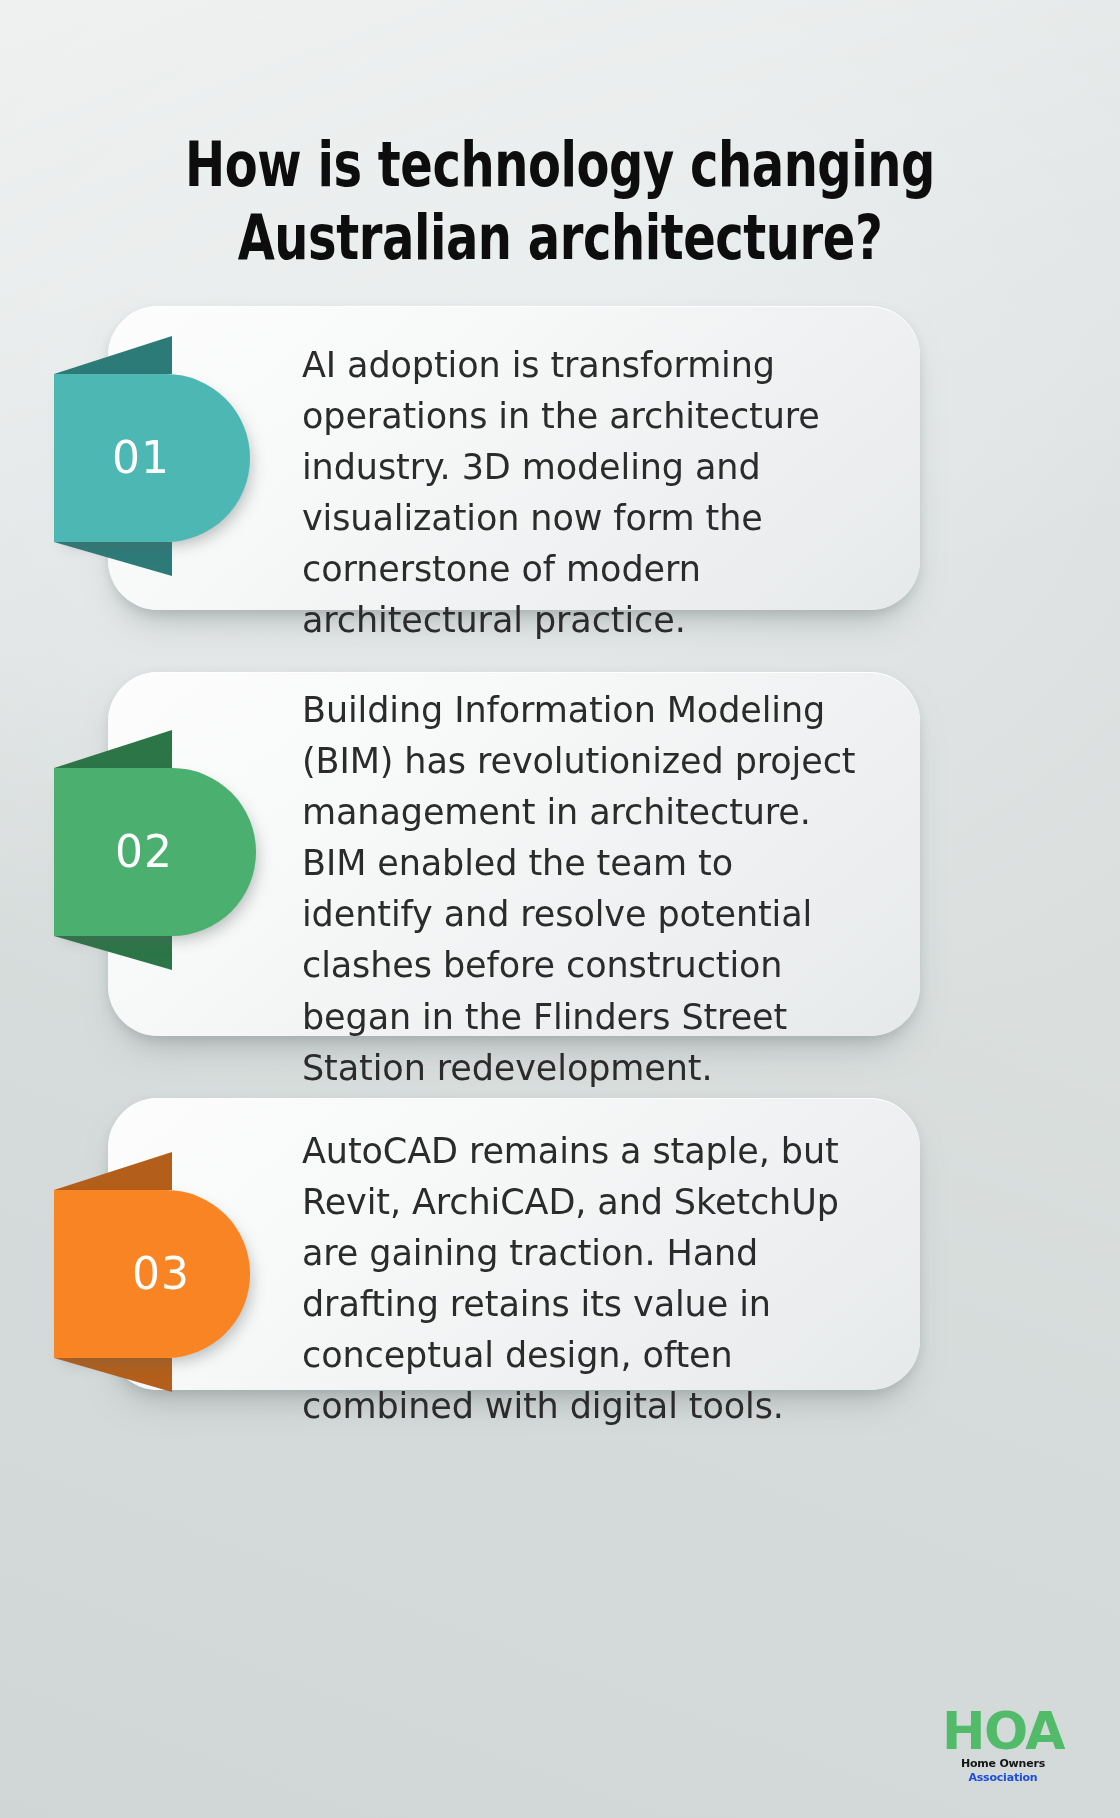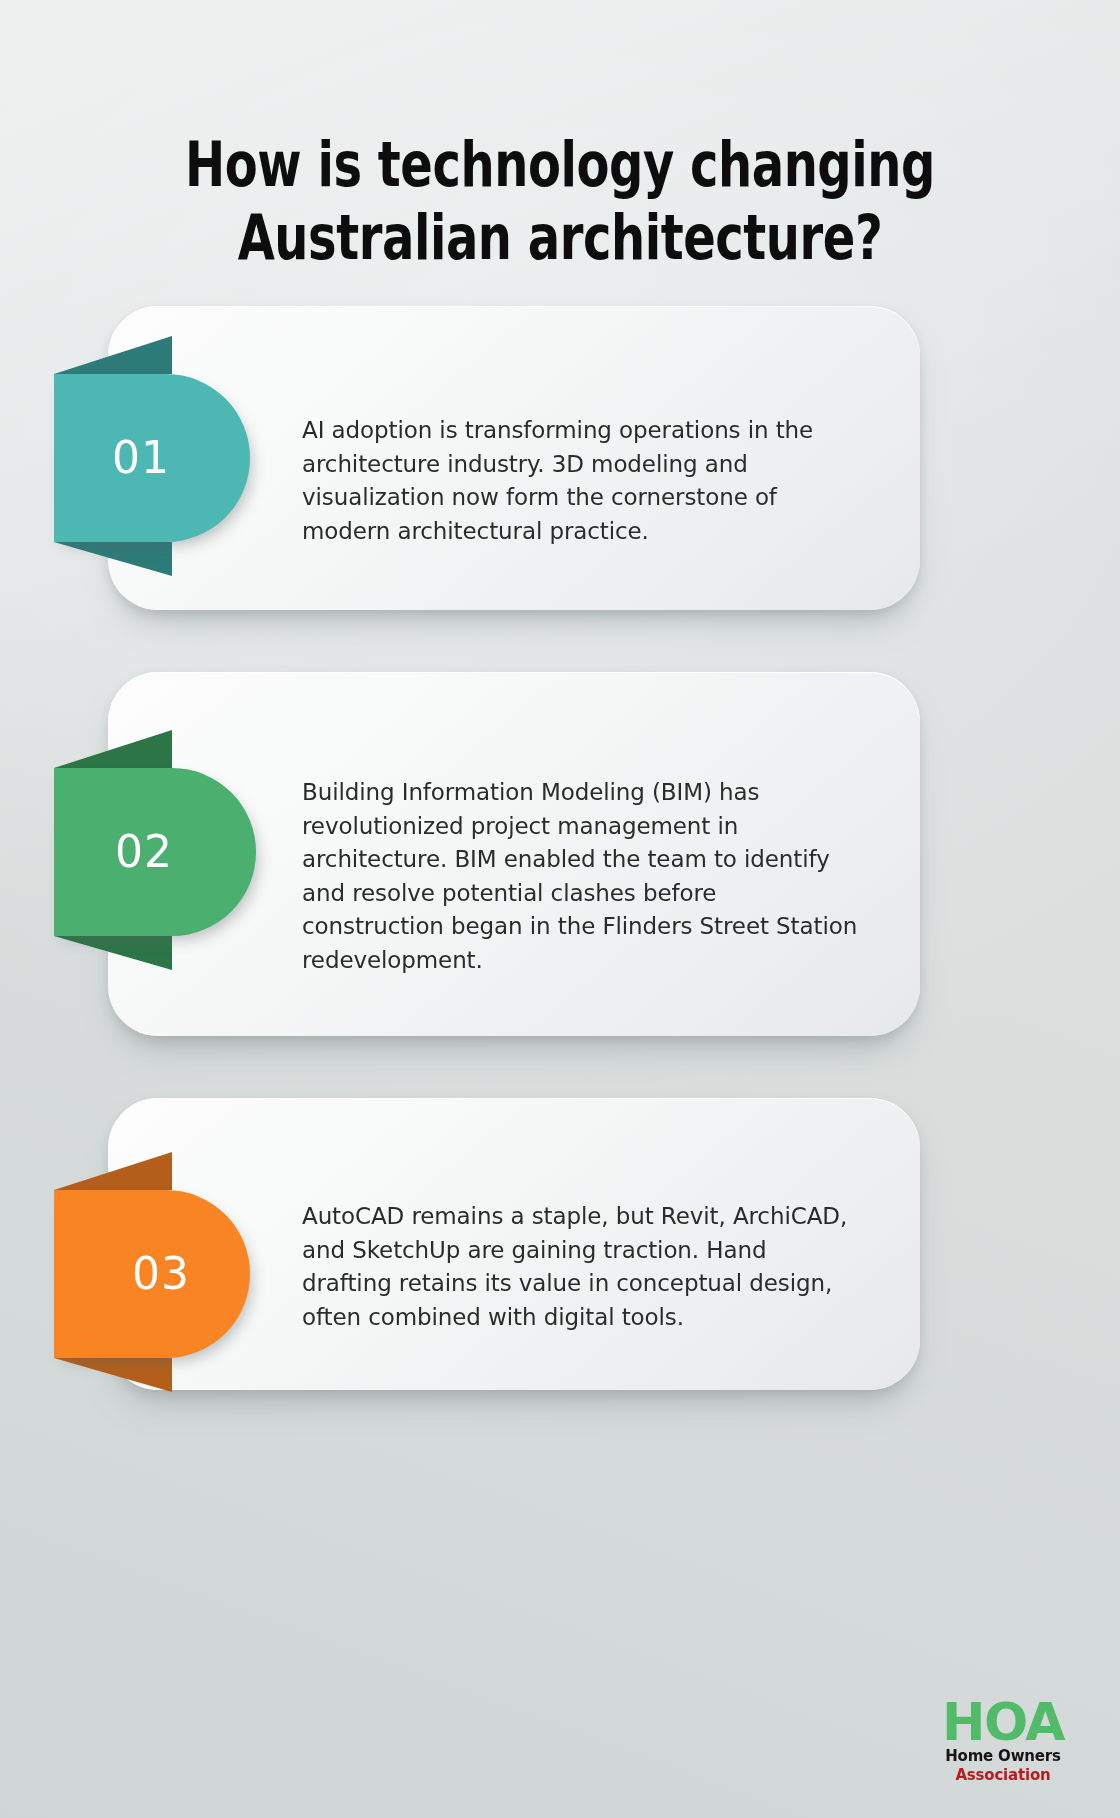--- a/index.html
+++ b/index.html
@@ -64,21 +64,21 @@
   #card-1 { left: 108px; top: 306px; width: 812px; height: 304px; }
   #card-2 { left: 108px; top: 672px; width: 812px; height: 364px; }
   #card-3 { left: 108px; top: 1098px; width: 812px; height: 292px; }
 
   .card-text {
     position: absolute;
     left: 194px;
     right: 58px;
     top: 50%;
     transform: translateY(-50%);
-    font-size: 23px;
+    font-size: 35px;
     line-height: 1.46;
     color: #2b2b2b;
     font-family: "DejaVu Sans", "Liberation Sans", sans-serif;
     letter-spacing: -0.1px;
   }
 
   
   .badge-wrap {
     position: absolute;
     z-index: 20;
@@ -145,21 +145,21 @@
     font-size: 52px;
     line-height: 0.96;
     letter-spacing: -1.5px;
     color: #52bb6a;
     display: block;
   }
   .logo-sub {
     display: block;
     font-family: "DejaVu Sans", "Liberation Sans", sans-serif;
     font-weight: bold;
-    font-size: 15px;
+    font-size: 11px;
     line-height: 1.22;
     letter-spacing: -0.2px;
     color: #151515;
   }
 </style>
 </head>
 <body style="background-color: rgb(223, 227, 227);">
 
 <div id="bg-base"></div>
 <div id="bg-sheen"></div>
@@ -198,14 +198,14 @@
   <span class="fold-top" style="border-color: transparent transparent rgb(179, 95, 27);"></span>
   <span class="fold-bot" style="border-color: rgb(179, 95, 27) transparent transparent;"></span>
   <div class="badge" style="background: rgb(249, 132, 35); padding-left: 40px;">
     <span class="badge-num">03</span>
   </div>
 </div>
 
 <div id="logo">
   <span id="logo-hoa" style="color: rgb(82, 187, 106);">HOA</span>
   <span class="logo-sub" style="color: rgb(21, 21, 21);">Home Owners</span>
-  <span class="logo-sub" style="color: #b91c1c;">Association</span>
+  <span class="logo-sub" style="color: #1d4ed8;">Association</span>
 </div>
 
 </body></html>

